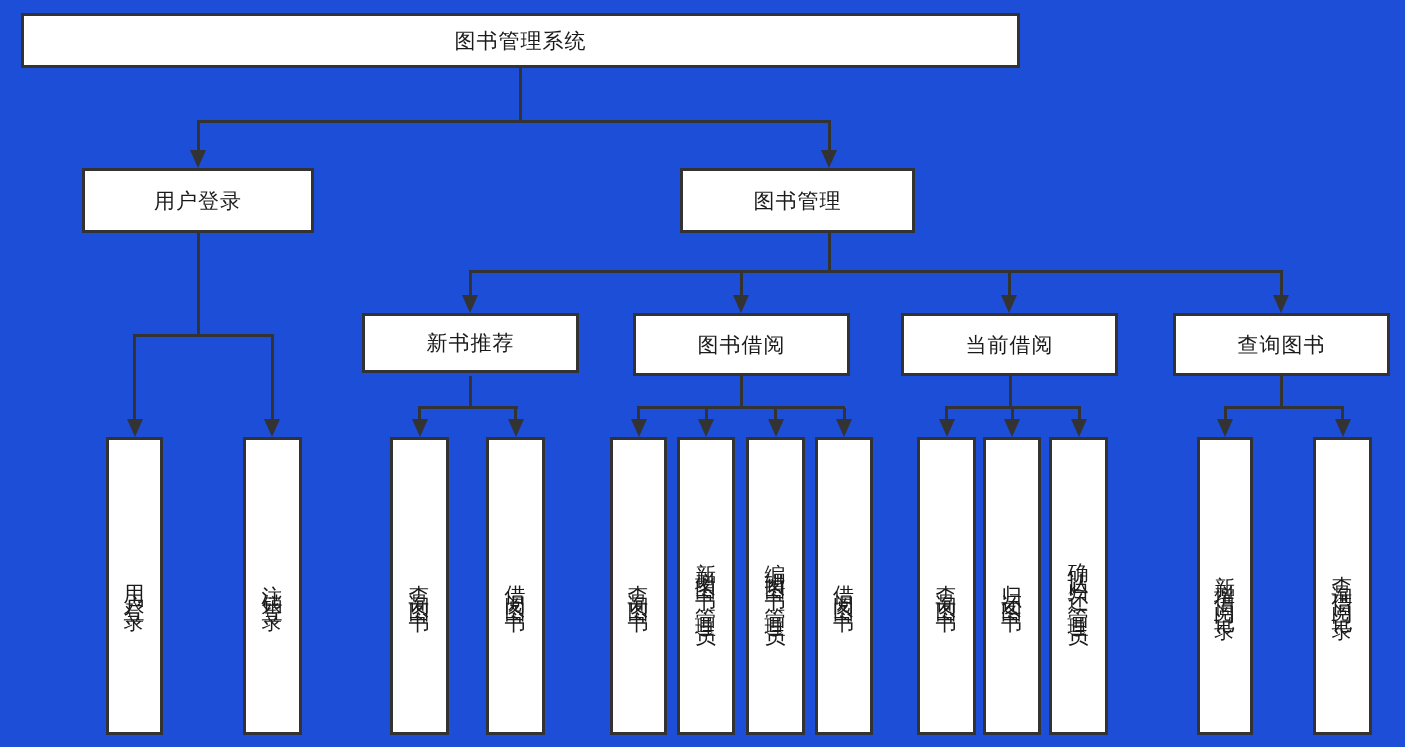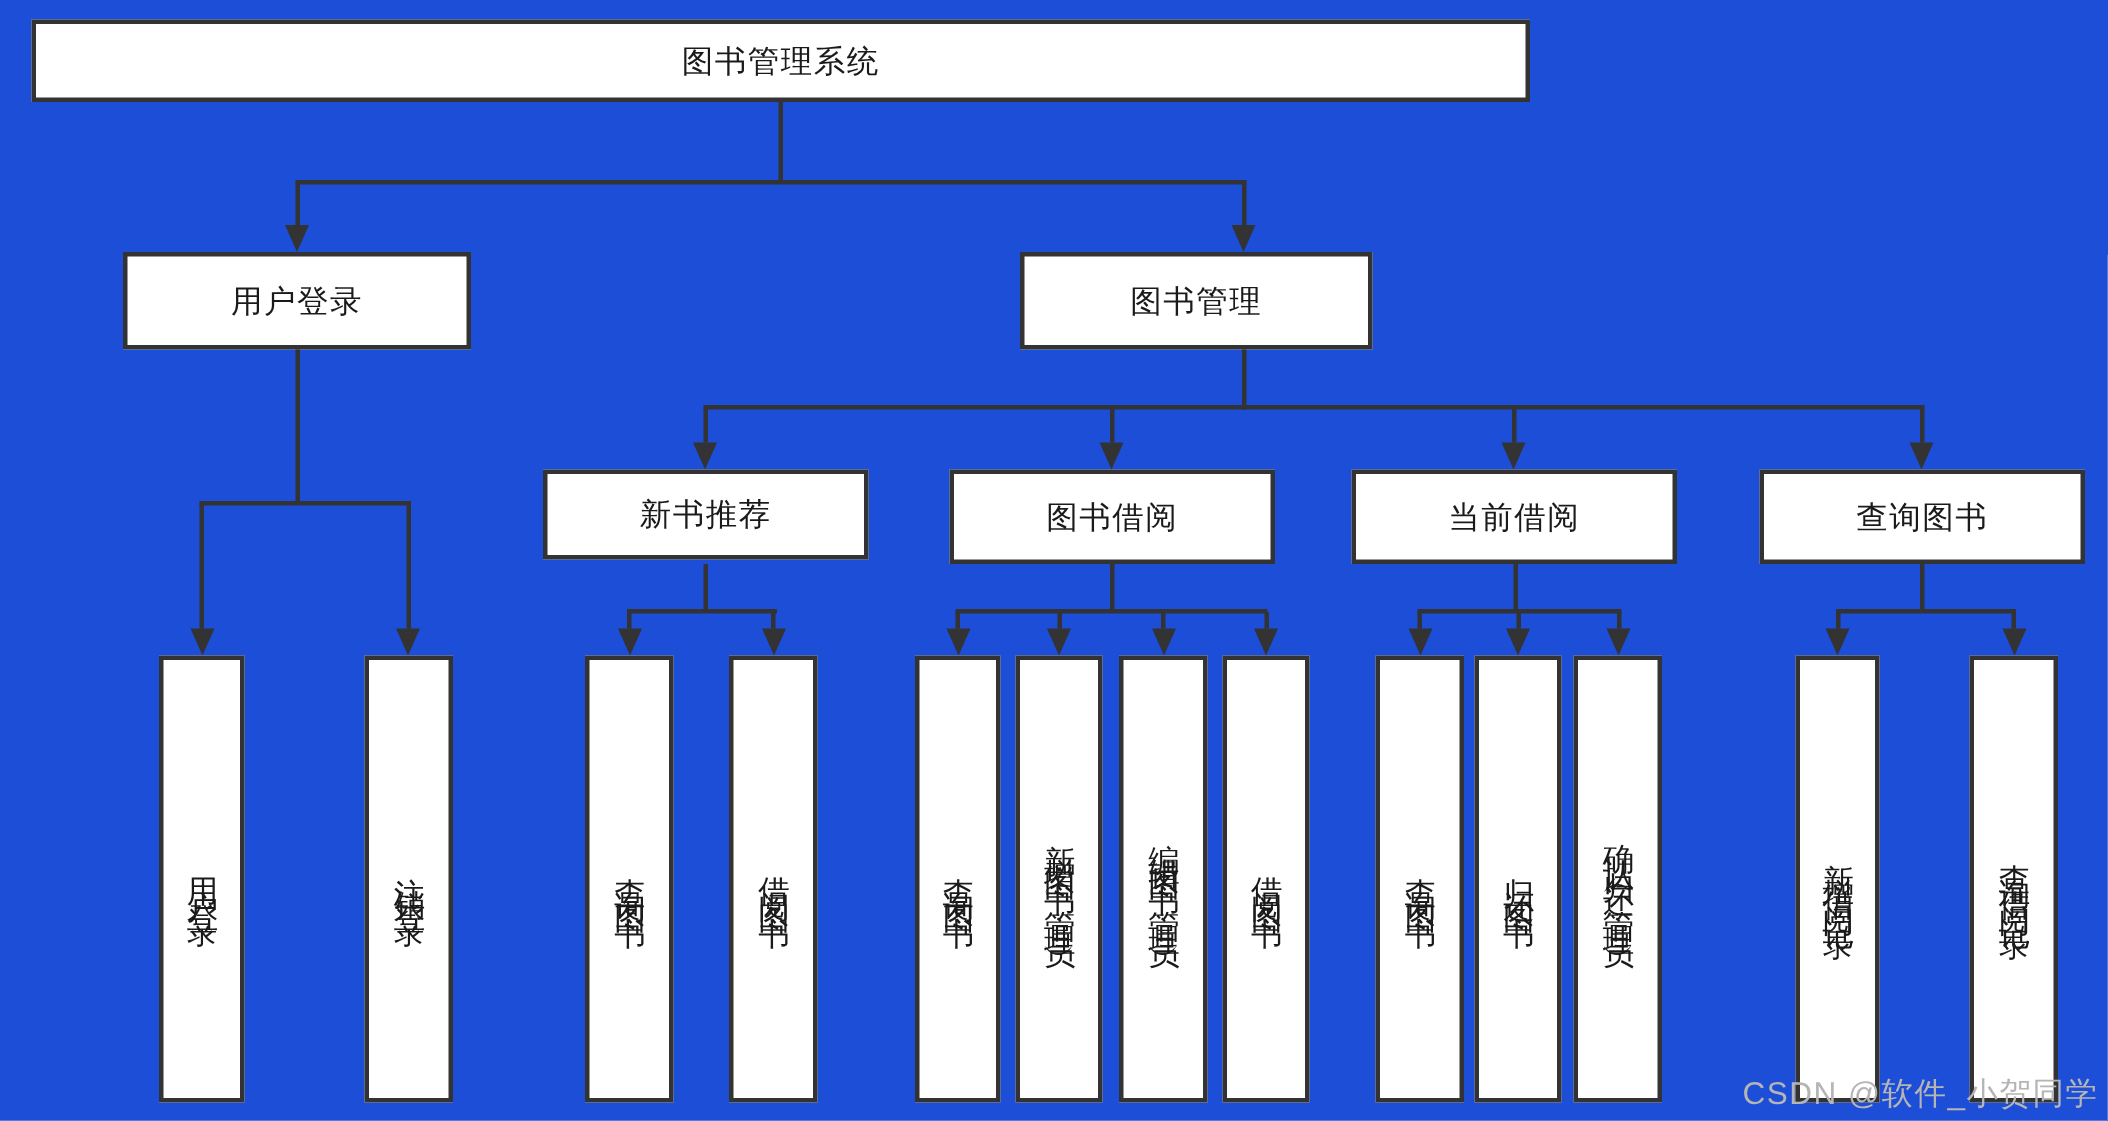--- a/index.html
+++ b/index.html
@@ -173,15 +173,14 @@
     <span class="vtext">确认归还（管理员）</span>
   </div>
 
   <div class="box vbox" style="left:1197px;top:437px;width:56px;height:298px;">
     <span class="vtext">新增借阅记录</span>
   </div>
   <div class="box vbox" style="left:1313px;top:437px;width:59px;height:298px;">
     <span class="vtext">查询借阅记录</span>
   </div>
 
-  <div class="watermark">CSDN @软件_小贺同学</div>
 
 </div>
 
 </body></html>

